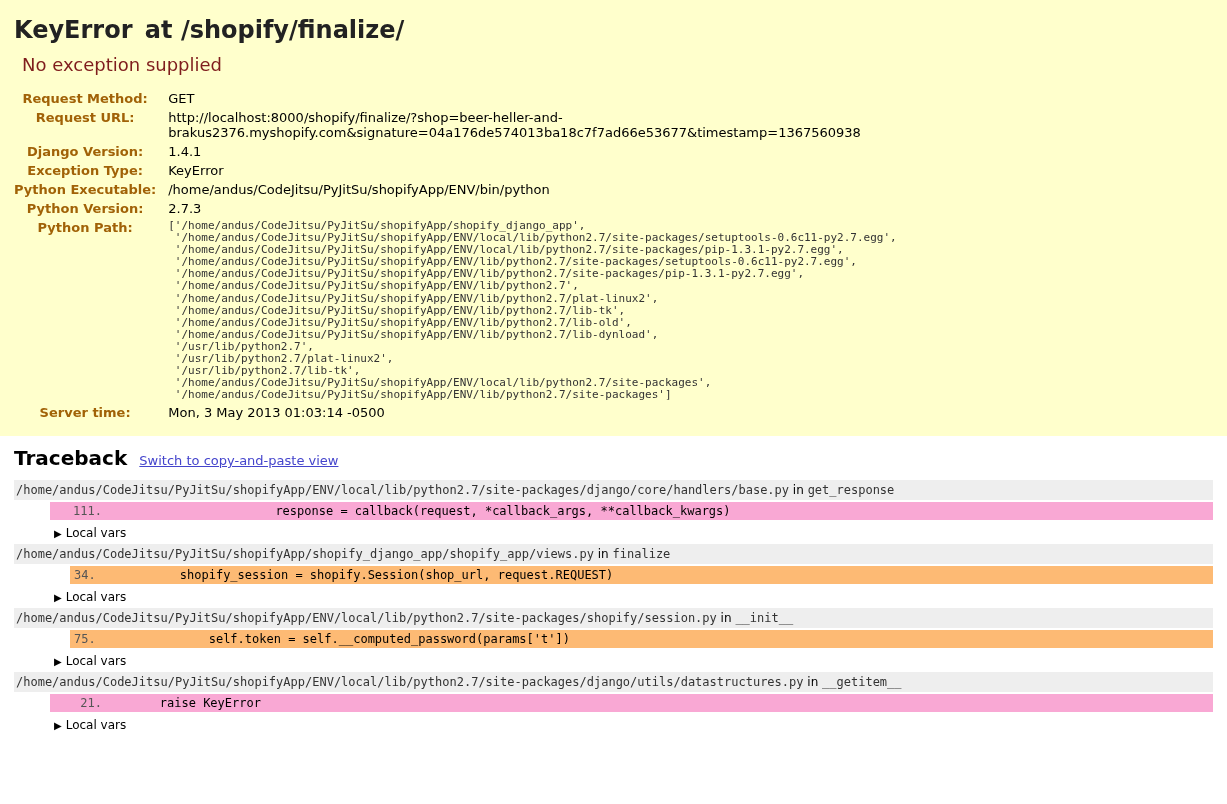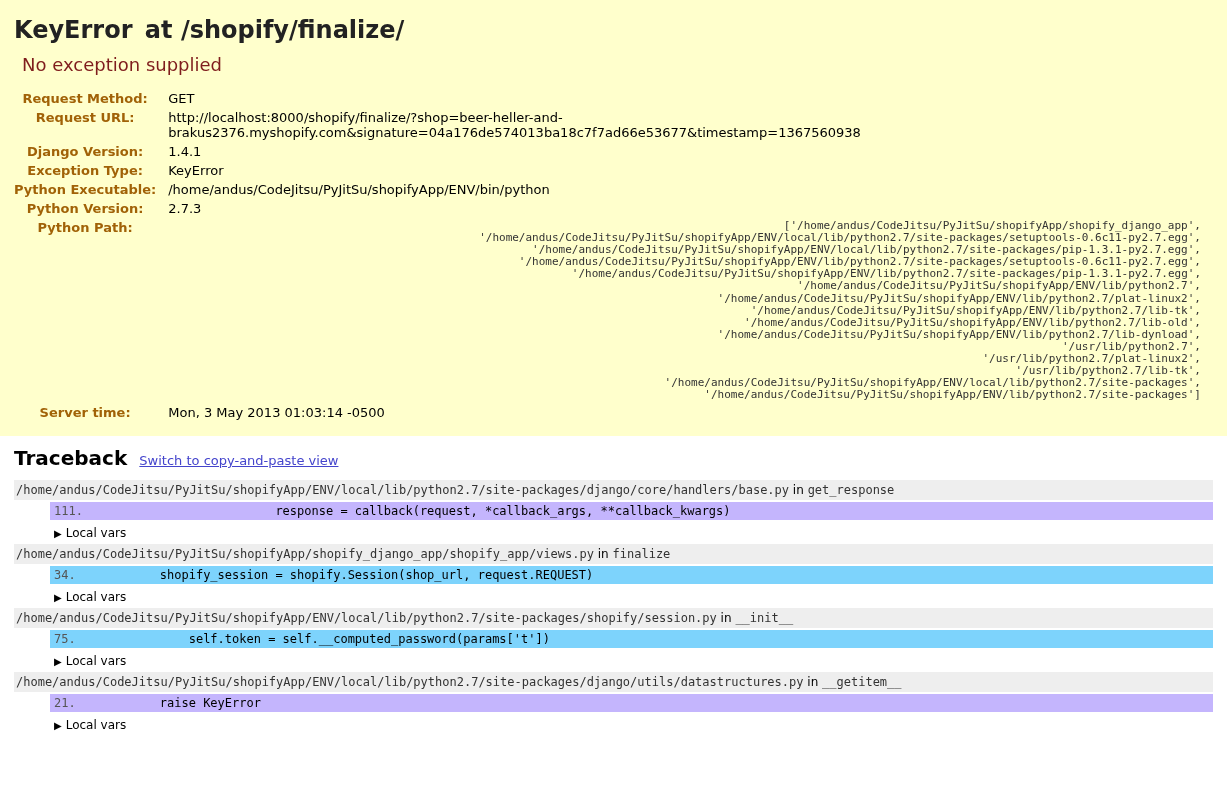--- a/index.html
+++ b/index.html
@@ -3,35 +3,35 @@
 <meta charset="utf-8">
 <style>
   html, body { margin: 0; padding: 0; font-family: "DejaVu Sans", Arial, sans-serif; font-size: 13px; color: #000; background: #fff; }
   #summary { background: #ffffcc; padding: 10px 20px 14px 14px; }
   h1 { font-size: 24px; font-weight: bold; margin: 6px 0 10px 0; color: #222; }
   h1 span { font-size: 20px; color: #666; font-weight: normal; }
   .exc-msg { color: #7f1d1d; font-size: 18px; margin: 0 0 14px 8px; }
   table.meta { border-collapse: collapse; }
   table.meta th { text-align: center; color: #a16207; font-weight: bold; padding: 2px 6px 2px 0; vertical-align: top; white-space: nowrap; font-size: 13px; }
   table.meta td { padding: 2px 6px; font-size: 13px; color: #000; }
-  pre.path-list { font-family: "DejaVu Sans Mono", monospace; font-size: 11px; margin: 0; color: #333; line-height: 1.1; text-align: right; }
+  pre.path-list { font-family: "DejaVu Sans Mono", monospace; font-size: 11px; margin: 0; color: #333; line-height: 1.1; }
   #traceback { padding: 10px 14px 20px 14px; }
   #traceback h2 { display: inline; font-size: 20px; margin: 0 8px 0 0; }
   #traceback .switch { color: #4444cc; text-decoration: underline; font-size: 13px; cursor: pointer; }
   ul.frames { list-style: none; padding: 0; margin: 10px 0 0 0; }
   li.frame { margin: 0 0 4px 0; }
   .frame-loc { background: #eee; padding: 3px 2px; font-size: 12px; font-family: "DejaVu Sans Mono", monospace; color: #333; }
   .frame-loc .kw { font-family: "DejaVu Sans", Arial, sans-serif; font-size: 12px; color: #000; }
   .frame-loc .fn { color: #333; }
   .context { margin: 2px 0 0 36px; }
   .context .line { font-family: "DejaVu Sans Mono", monospace; font-size: 12px; padding: 2px 4px; display: flex; }
   .context .lineno { width: 48px; color: #555; }
   .context .code { white-space: pre; }
-  .context.normal .line { background: #c4b5fd; }
-  .context.highlight .line { background: #7dd3fc; }
+  .context.normal .line { background: #f9a8d4; text-align: right; }
+  .context.highlight .line { background: #fdba74; margin-left: 20px; }
   .local-vars { margin: 6px 0 4px 40px; font-size: 12px; color: #000; cursor: pointer; }
   .tri { display: inline-block; margin-right: 4px; font-size: 10px; }
 </style>
 </head>
 <body>
 
 <div id="summary">
   <h1>
     <span style="font-weight:bold;color:#222;font-size:24px;">KeyError</span>
     <span style="font-weight:bold;color:#222;font-size:24px;margin-left:4px;">at /shopify/finalize/</span>

